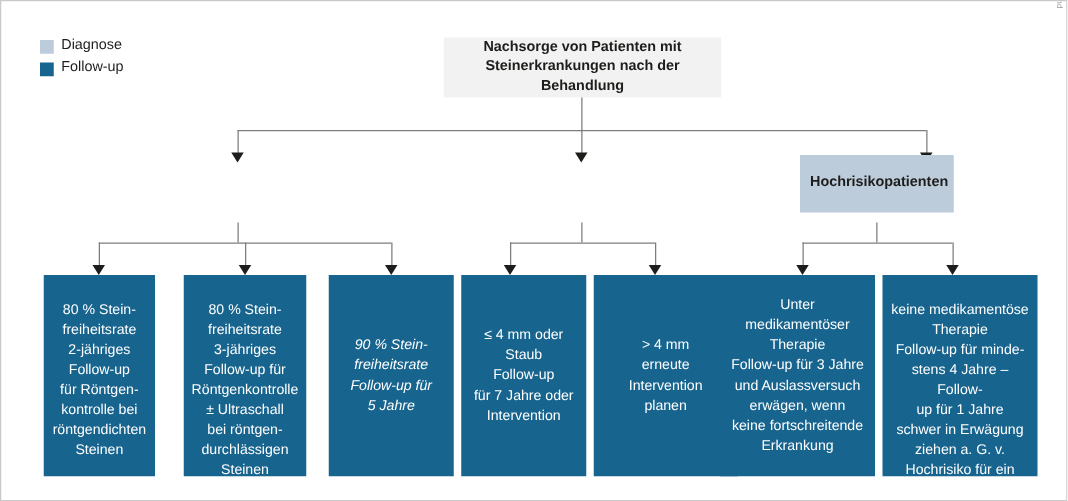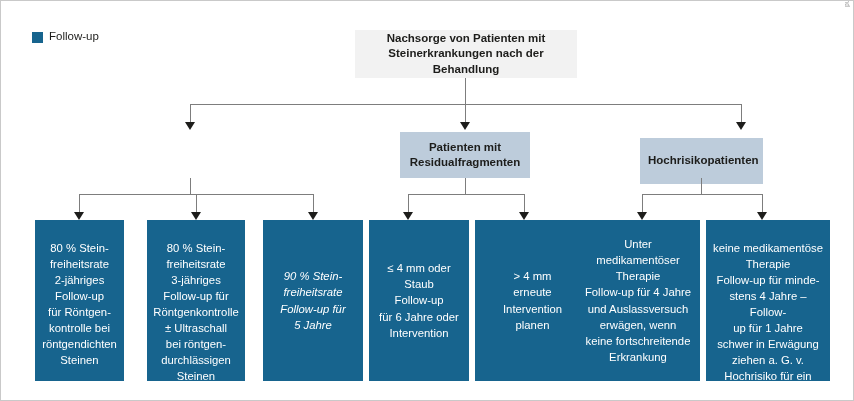--- a/index.html
+++ b/index.html
@@ -119,20 +119,24 @@
 </style>
 </head>
 <body>
 
 <div id="canvas">
 
   <div class="credit">© Universitand</div>
 
   <div class="legend">
     <div class="legend-row">
+      <span class="legend-swatch" style="background:#bdccdb"></span>
+      <span class="legend-label">Diagnose</span>
+    </div>
+    <div class="legend-row">
       <span class="legend-swatch" style="background:#17648e"></span>
       <span class="legend-label">Follow-up</span>
     </div>
   </div>
 
   <div class="box box-title" style="left:354px; top:29px; width:222px; height:48px;">
     <span class="box-text">Nachsorge von Patienten mit
 Steinerkrankungen nach der Behandlung</span>
   </div>
 
@@ -141,25 +145,21 @@
 
   <div class="line-v" style="left:189px; top:103px; height:19px;"></div>
   <div class="arrow" style="left:184px; top:121px;"></div>
 
   <div class="line-v" style="left:464px; top:103px; height:19px;"></div>
   <div class="arrow" style="left:459px; top:121px;"></div>
 
   <div class="line-v" style="left:740px; top:103px; height:19px;"></div>
   <div class="arrow" style="left:735px; top:121px;"></div>
 
-  <div class="box box-diagnose" style="left:399px; top:131px; width:130px; height:46px;">
-    <span class="box-text">Patienten mit
-Residualfragmenten</span>
-  </div>
-  <div class="box box-diagnose" style="left:639px; top:137px; width:123px; height:46px;">
+  <div class="box box-diagnose" style="left:639px; top:123px; width:123px; height:46px;">
     <span class="box-text">Hochrisikopatienten</span>
   </div>
 
   <div class="line-v" style="left:189px; top:177px; height:16px;"></div>
   <div class="line-h" style="left:78px; top:193px; width:234px;"></div>
   <div class="line-v" style="left:78px; top:193px; height:19px;"></div>
   <div class="arrow" style="left:73px; top:211px;"></div>
   <div class="line-v" style="left:195px; top:193px; height:19px;"></div>
   <div class="arrow" style="left:190px; top:211px;"></div>
   <div class="line-v" style="left:312px; top:193px; height:19px;"></div>
@@ -203,33 +203,33 @@
   <div class="box box-followup" style="left:262px; top:219px; width:100px; height:161px;font-style:italic;">
     <span class="box-text">90 % Stein-
 freiheitsrate
 Follow-up für
 5 Jahre</span>
   </div>
   <div class="box box-followup" style="left:368px; top:219px; width:100px; height:161px;">
     <span class="box-text">≤ 4 mm oder
 Staub
 Follow-up
-für 6 Jahre oder
+für 7 Jahre oder
 Intervention</span>
   </div>
   <div class="box box-followup" style="left:474px; top:219px; width:115px; height:161px;">
     <span class="box-text">&gt; 4 mm
 erneute
 Intervention
 planen</span>
   </div>
   <div class="box box-followup" style="left:575px; top:219px; width:124px; height:161px;">
     <span class="box-text">Unter medikamentöser
 Therapie
-Follow-up für 4 Jahre
+Follow-up für 3 Jahre
 und Auslassversuch
 erwägen, wenn
 keine fortschreitende
 Erkrankung</span>
   </div>
   <div class="box box-followup align-top" style="left:705px; top:219px; width:124px; height:161px;">
     <span class="box-text">keine medikamentöse
 Therapie
 Follow-up für minde-
 stens 4 Jahre – Follow-

